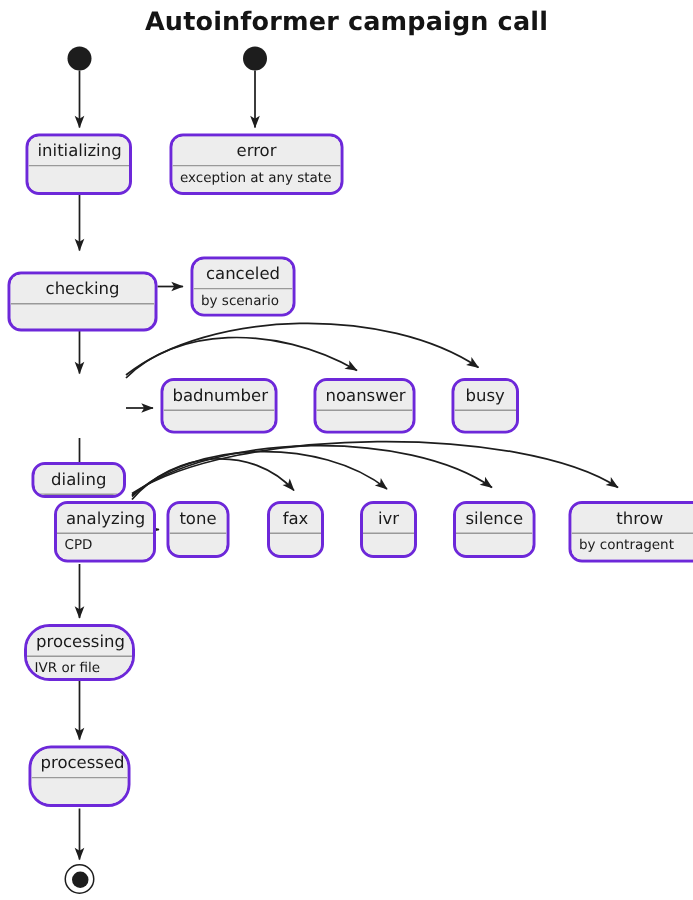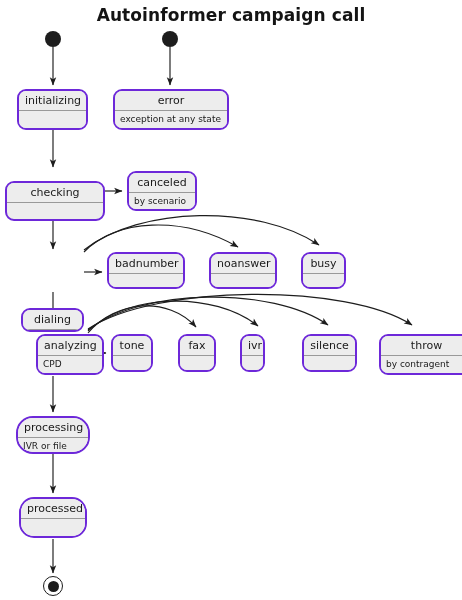--- a/index.html
+++ b/index.html
@@ -190,21 +190,21 @@
   <div class="state-node" style="left:111px; top:334px; width:42px; height:38px;">
     <div class="state-name">tone</div>
     <div class="state-body empty"></div>
   </div>
 
   <div class="state-node" style="left:178px; top:334px; width:38px; height:38px;">
     <div class="state-name">fax</div>
     <div class="state-body empty"></div>
   </div>
 
-  <div class="state-node" style="left:240px; top:334px; width:25px; height:38px;">
+  <div class="state-node" style="left:240px; top:334px; width:38px; height:38px;">
     <div class="state-name">ivr</div>
     <div class="state-body empty"></div>
   </div>
 
   <div class="state-node" style="left:302px; top:334px; width:55px; height:38px;">
     <div class="state-name">silence</div>
     <div class="state-body empty"></div>
   </div>
 
   <div class="state-node" style="left:379px; top:334px; width:95px; height:41px;">

